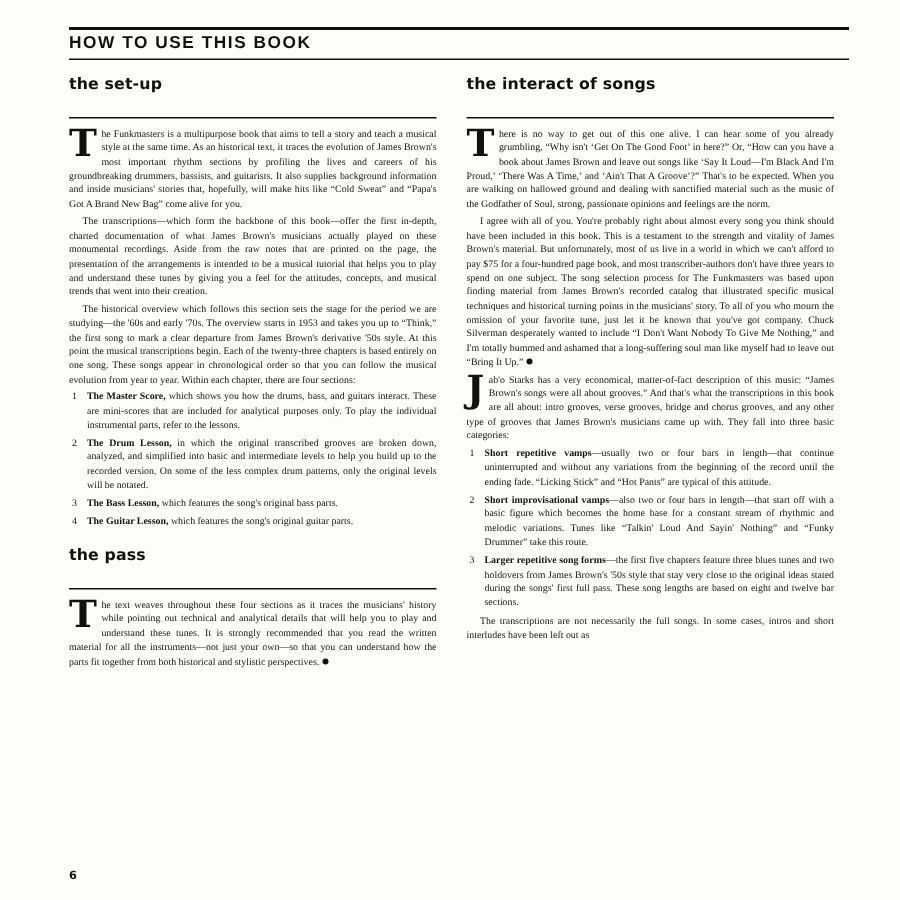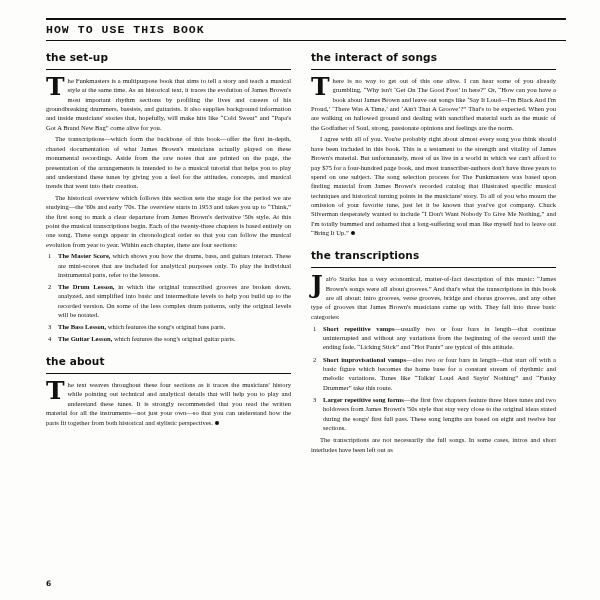--- a/index.html
+++ b/index.html
@@ -22,41 +22,41 @@
     padding: 18px 34px 10px 46px;
     background: #fdfdfb;
   }
   .page-header {
     border-top: 2.5px solid #111;
     border-bottom: 1.2px solid #111;
     padding: 3px 0 4px 0;
     margin-bottom: 10px;
   }
   .page-header .hdr-title {
-    font-family: Liberation Mono, monospace;
+    font-family: Liberation Sans, sans-serif;
     font-weight: bold;
     font-size: 11.5px;
     letter-spacing: 0.09em;
     color: #111;
   }
   .columns {
     display: flex;
     gap: 20px;
   }
   .col {
     width: 245px;
     position: relative;
   }
   .sec-title {
     font-family: "DejaVu Sans", sans-serif;
     font-weight: bold;
     font-size: 10.5px;
     color: #111;
     border-bottom: 1.2px solid #111;
-    padding-bottom: 6px;
+    padding-bottom: 16px;
     margin: 0 0 6px 0;
     letter-spacing: 0.01em;
   }
   .sec-title.spaced {
     margin-top: 12px;
   }
   p {
     margin: 0 0 0.35em 0;
     font-size: 6.6px;
     line-height: 1.42;
@@ -167,34 +167,33 @@
       <p class="indent">The transcriptions—which form the backbone of this book—offer the first in-depth, charted documentation of what James Brown's musicians actually played on these monumental recordings. Aside from the raw notes that are printed on the page, the presentation of the arrangements is intended to be a musical tutorial that helps you to play and understand these tunes by giving you a feel for the attitudes, concepts, and musical trends that went into their creation.</p>
       <p class="indent">The historical overview which follows this section sets the stage for the period we are studying—the '60s and early '70s. The overview starts in 1953 and takes you up to “Think,” the first song to mark a clear departure from James Brown's derivative '50s style. At this point the musical transcriptions begin. Each of the twenty-three chapters is based entirely on one song. These songs appear in chronological order so that you can follow the musical evolution from year to year. Within each chapter, there are four sections:</p>
 
       <ol class="numlist">
         <li><span class="li-strong">The Master Score,</span><span> which shows you how the drums, bass, and guitars interact. These are mini-scores that are included for analytical purposes only. To play the individual instrumental parts, refer to the lessons.</span></li>
         <li><span class="li-strong">The Drum Lesson,</span><span> in which the original transcribed grooves are broken down, analyzed, and simplified into basic and intermediate levels to help you build up to the recorded version. On some of the less complex drum patterns, only the original levels will be notated.</span></li>
         <li><span class="li-strong">The Bass Lesson,</span><span> which features the song's original bass parts.</span></li>
         <li><span class="li-strong">The Guitar Lesson,</span><span> which features the song's original guitar parts.</span></li>
       </ol>
 
-      <div class="sec-title spaced">the about</div>
+      <div class="sec-title spaced">the pass</div>
 
       <p class="dropcap-para"><span class="dropcap">T</span><span>he text weaves throughout these four sections as it traces the musicians' history while pointing out technical and analytical details that will help you to play and understand these tunes. It is strongly recommended that you read the written material for all the instruments—not just your own—so that you can understand how the parts fit together from both historical and stylistic perspectives.</span><span class="endmark"></span></p>
 
     </div>
 
     <div class="col">
 
       <div class="sec-title">the interact of songs</div>
 
       <p class="dropcap-para"><span class="dropcap">T</span><span>here is no way to get out of this one alive. I can hear some of you already grumbling, “Why isn't ‘Get On The Good Foot’ in here?” Or, “How can you have a book about James Brown and leave out songs like ‘Say It Loud—I'm Black And I'm Proud,’ ‘There Was A Time,’ and ‘Ain't That A Groove’?” That's to be expected. When you are walking on hallowed ground and dealing with sanctified material such as the music of the Godfather of Soul, strong, passionate opinions and feelings are the norm.</span></p>
       <p class="indent"><span>I agree with all of you. You're probably right about almost every song you think should have been included in this book. This is a testament to the strength and vitality of James Brown's material. But unfortunately, most of us live in a world in which we can't afford to pay $75 for a four-hundred page book, and most transcriber-authors don't have three years to spend on one subject. The song selection process for The Funkmasters was based upon finding material from James Brown's recorded catalog that illustrated specific musical techniques and historical turning points in the musicians' story. To all of you who mourn the omission of your favorite tune, just let it be known that you've got company. Chuck Silverman desperately wanted to include “I Don't Want Nobody To Give Me Nothing,” and I'm totally bummed and ashamed that a long-suffering soul man like myself had to leave out “Bring It Up.”</span><span class="endmark"></span></p>
 
-      <div class="sec-title spaced">the transcriptions</div>
 
       <p class="dropcap-para"><span class="dropcap">J</span><span>ab'o Starks has a very economical, matter-of-fact description of this music: “James Brown's songs were all about grooves.” And that's what the transcriptions in this book are all about: intro grooves, verse grooves, bridge and chorus grooves, and any other type of grooves that James Brown's musicians came up with. They fall into three basic categories:</span></p>
 
       <ul class="cats">
         <li><span class="li-strong">Short repetitive vamps</span><span>—usually two or four bars in length—that continue uninterrupted and without any variations from the beginning of the record until the ending fade. “Licking Stick” and “Hot Pants” are typical of this attitude.</span></li>
         <li><span class="li-strong">Short improvisational vamps</span><span>—also two or four bars in length—that start off with a basic figure which becomes the home base for a constant stream of rhythmic and melodic variations. Tunes like “Talkin' Loud And Sayin' Nothing” and “Funky Drummer” take this route.</span></li>
         <li><span class="li-strong">Larger repetitive song forms</span><span>—the first five chapters feature three blues tunes and two holdovers from James Brown's '50s style that stay very close to the original ideas stated during the songs' first full pass. These song lengths are based on eight and twelve bar sections.</span></li>
       </ul>
 
       <p class="indent">The transcriptions are not necessarily the full songs. In some cases, intros and short interludes have been left out as</p>

